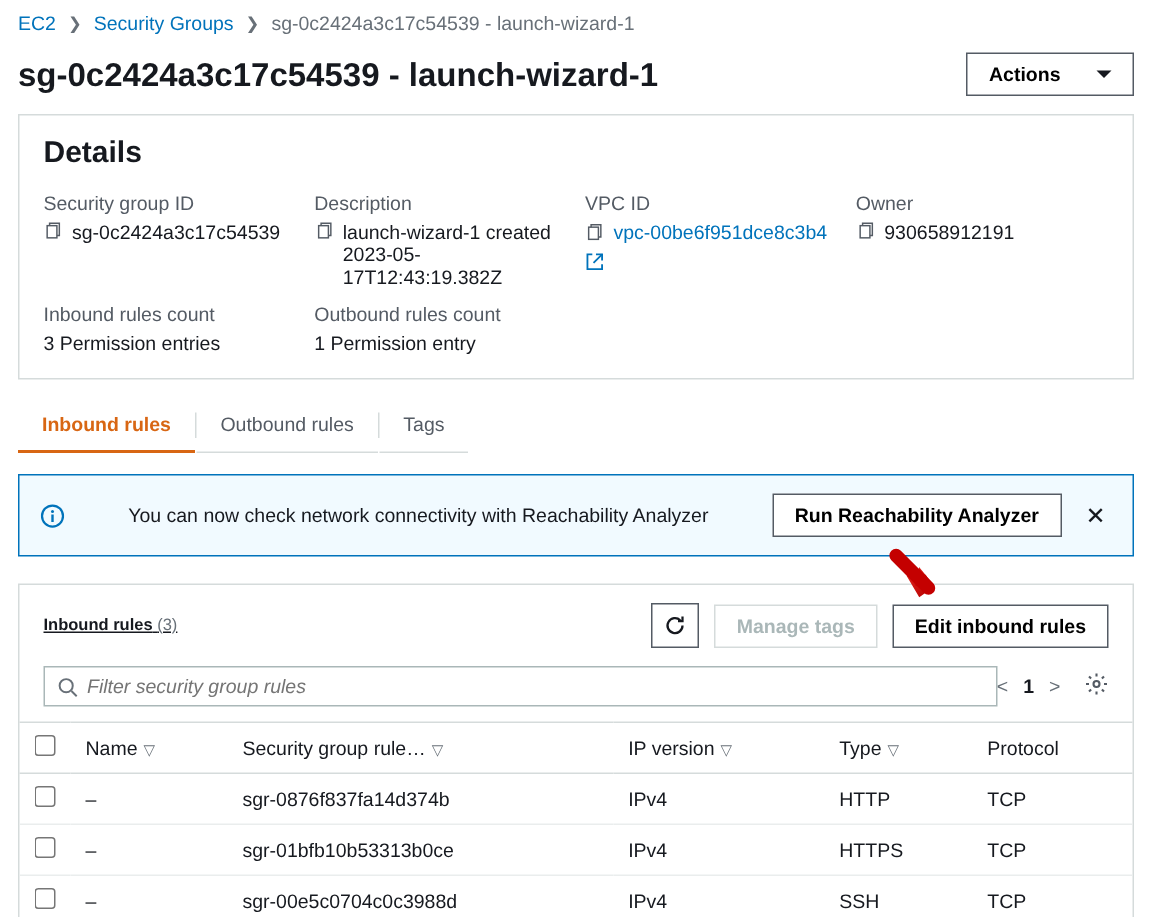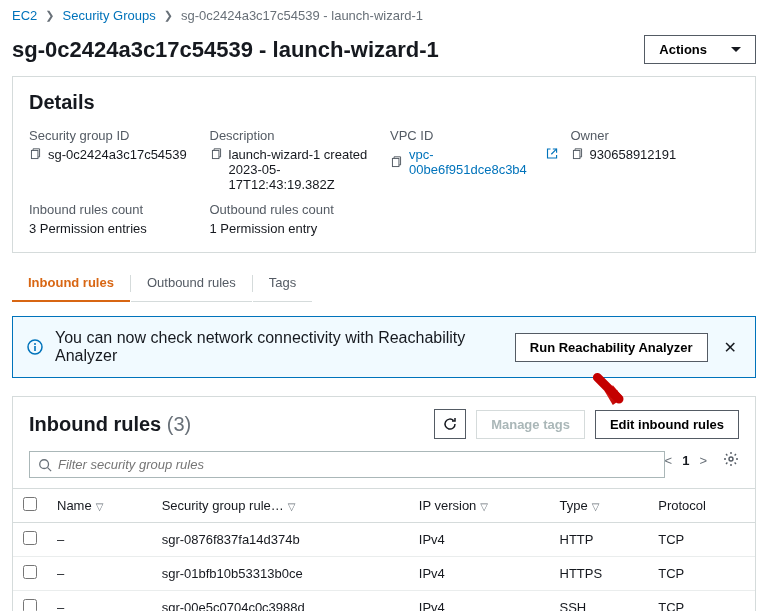--- a/index.html
+++ b/index.html
@@ -18,53 +18,53 @@
   .actions-btn { border: 1px solid #545b64; background: #fff; padding: 6px 14px; font-size: 13px; font-weight: 600; display: flex; align-items: center; gap: 24px; cursor: pointer; }
   .actions-btn .caret { width: 0; height: 0; border-left: 5px solid transparent; border-right: 5px solid transparent; border-top: 5px solid #16191f; }
 
   
   .panel { margin: 0 12px 12px 12px; border: 1px solid #d5dbdb; }
   .panel-header { padding: 14px 16px 10px 16px; font-size: 20px; font-weight: 700; }
   .details-grid { display: grid; grid-template-columns: 1fr 1fr 1fr 1fr; gap: 10px 12px; padding: 4px 16px 16px 16px; }
   .detail-item { display: flex; flex-direction: column; gap: 4px; }
   .detail-label { color: #545b64; font-size: 13px; }
   .detail-value { display: flex; align-items: flex-start; gap: 6px; font-size: 13px; }
-  .detail-value.col { flex-direction: row; align-items: flex-start; }
+  .detail-value.col { flex-direction: column; align-items: flex-start; }
   .value-row { display: flex; align-items: center; gap: 6px; }
   .copy-icon { width: 13px; height: 13px; flex-shrink: 0; margin-top: 1px; }
   .external-icon { width: 13px; height: 13px; stroke: #0073bb; fill: none; }
   .link-blue { color: #0073bb; }
 
   
   .tabs { display: flex; margin: 0 12px; border-bottom: 0; }
   .tab { padding: 10px 16px; font-size: 13px; color: #545b64; cursor: pointer; border-bottom: 1px solid #d5dbdb; }
   .tab.active { color: #d86613; font-weight: 600; border-bottom: 2px solid #d86613; }
   .tab-sep { width: 1px; background: #d5dbdb; margin: 10px 0; }
 
   
   .info-banner { margin: 14px 12px 0 12px; border: 1px solid #0073bb; background: #f1faff; display: flex; align-items: center; padding: 12px 14px; gap: 12px; }
   .info-icon { width: 16px; height: 16px; flex-shrink: 0; }
-  .info-text { flex: 1; font-size: 16px; }
+  .info-text { flex: 1; font-size: 13px; text-align: center; }
   .run-btn { border: 1px solid #545b64; background: #fff; padding: 6px 14px; font-size: 13px; font-weight: 600; cursor: pointer; }
   .close-x { font-size: 16px; cursor: pointer; padding: 0 4px; }
 
   
   .arrow-wrap { position: relative; height: 0; }
   .arrow { position: absolute; right: 140px; top: -6px; width: 36px; height: 36px; z-index: 10; }
 
   
   .rules-panel { margin: 18px 12px 0 12px; border: 1px solid #d5dbdb; }
   .rules-header { display: flex; align-items: center; padding: 12px 16px; gap: 10px; }
-  .rules-title { font-size: 20px; font-weight: 700; flex: 1; }
+  .rules-title { font-size: 11px; font-weight: 700; flex: 1; text-decoration: underline; }
   .rules-title .count { color: #687078; font-weight: 400; }
   .icon-btn { border: 1px solid #545b64; background: #fff; width: 32px; height: 30px; display: flex; align-items: center; justify-content: center; cursor: pointer; }
   .btn { border: 1px solid #545b64; background: #fff; padding: 6px 14px; font-size: 13px; font-weight: 600; cursor: pointer; }
   .btn.disabled { color: #aab7b8; border-color: #d5dbdb; cursor: default; }
 
-  .search-row { display: flex; align-items: flex-start; padding: 0 16px 10px 16px; }
+  .search-row { display: flex; align-items: center; padding: 0 16px 10px 16px; }
   .search-box { flex: 1; display: flex; align-items: center; border: 1px solid #aab7b8; padding: 5px 8px; gap: 6px; }
   .search-box input { border: none; outline: none; flex: 1; font-size: 13px; font-style: italic; color: #687078; }
   .page-nav { display: flex; align-items: center; gap: 10px; color: #687078; }
   .page-nav .page-num { color: #16191f; font-weight: 600; }
   .gear { margin-left: 6px; }
 
   
   table { width: 100%; border-collapse: collapse; font-size: 13px; }
   thead th { text-align: left; padding: 8px 10px; border-top: 1px solid #d5dbdb; border-bottom: 1px solid #d5dbdb; font-weight: 500; color: #16191f; white-space: nowrap; }
   thead th.sortable { cursor: pointer; }

